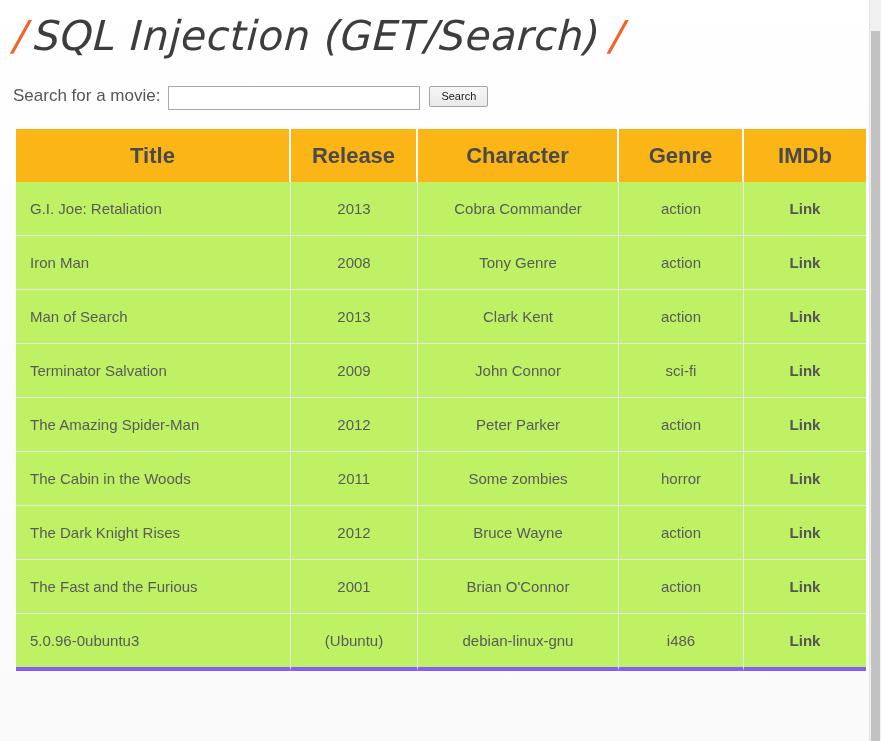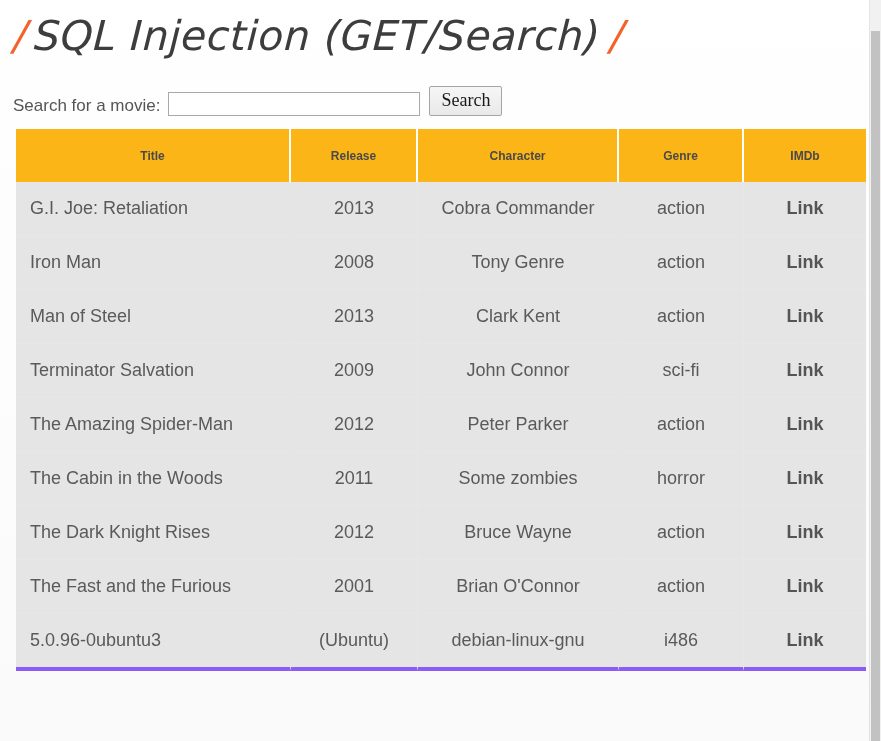--- a/index.html
+++ b/index.html
@@ -54,21 +54,21 @@
     padding: 0 0 0 10px;
   }
   .page-title .title-text {
     font-family: "DejaVu Sans", sans-serif;
   }
 
   
   .search-bar {
     padding: 20px 0 0 13px;
     display: flex;
-    align-items: flex-end;
+    align-items: flex-start;
     height: 30px;
   }
   .search-label {
     font-size: 17px;
     color: #555555;
     margin-right: 8px;
     white-space: nowrap;
   }
   .search-input {
     width: 246px;
@@ -77,22 +77,22 @@
     font-family: "Liberation Sans", sans-serif;
     padding: 1px 2px;
     border: 1px solid #a9a9a9;
     background: #ffffff;
     color: #000;
     outline: none;
     box-sizing: content-box;
   }
   .search-button {
     margin-left: 9px;
-    font-size: 18px;
-    font-family: Liberation Serif, serif;
+    font-size: 11px;
+    font-family: Liberation Sans, sans-serif;
     color: #1a1a1a;
     padding: 3px 11px 4px 11px;
     border: 1px solid #a5a5a5;
     border-radius: 2px;
     background: linear-gradient(180deg, #f6f6f6 0%, #e9e9e9 100%);
     cursor: pointer;
   }
 
   
   .table-wrap {
@@ -107,35 +107,35 @@
   }
   table.results col.c-title    { width: 275px; }
   table.results col.c-release  { width: 127px; }
   table.results col.c-char     { width: 201px; }
   table.results col.c-genre    { width: 125px; }
   table.results col.c-imdb     { width: 122px; }
 
   table.results thead th {
     background: #fcb517;
     color: #4a4a4a;
-    font-size: 12px;
+    font-size: 22px;
     font-weight: bold;
     text-align: center;
     height: 53px;
     padding: 0;
     border-right: 2px solid #ffffff;
     vertical-align: middle;
   }
   table.results thead th:last-child { border-right: none; margin-left: 13px; }
 
   table.results tbody td {
     height: 53px;
-    font-size: 18px;
+    font-size: 15px;
     color: #5a5a5a;
-    background: #e5e5e5;
+    background: #bef264;
     border-bottom: 1px solid #e7e7e7;
     border-right: 1px solid #e7e7e7;
     padding: 0 0 0 0;
     vertical-align: middle;
     text-align: center;
     font-weight: normal;
   }
   table.results tbody td:last-child { border-right: none; }
   table.results tbody tr:last-child td { border-bottom: 4px solid #8b5cf6; }
 
@@ -217,21 +217,21 @@
             <td class="col-imdb"><a class="imdb-link" href="#">Link</a></td>
           </tr>
           <tr>
             <td class="col-title">Iron Man</td>
             <td class="col-release">2008</td>
             <td class="col-char">Tony Genre</td>
             <td class="col-genre">action</td>
             <td class="col-imdb"><a class="imdb-link" href="#">Link</a></td>
           </tr>
           <tr>
-            <td class="col-title">Man of Steel</td>
+            <td class="col-title">Man of Search</td>
             <td class="col-release">2013</td>
             <td class="col-char">Clark Kent</td>
             <td class="col-genre">action</td>
             <td class="col-imdb"><a class="imdb-link" href="#">Link</a></td>
           </tr>
           <tr>
             <td class="col-title">Terminator Salvation</td>
             <td class="col-release">2009</td>
             <td class="col-char">John Connor</td>
             <td class="col-genre">sci-fi</td>

